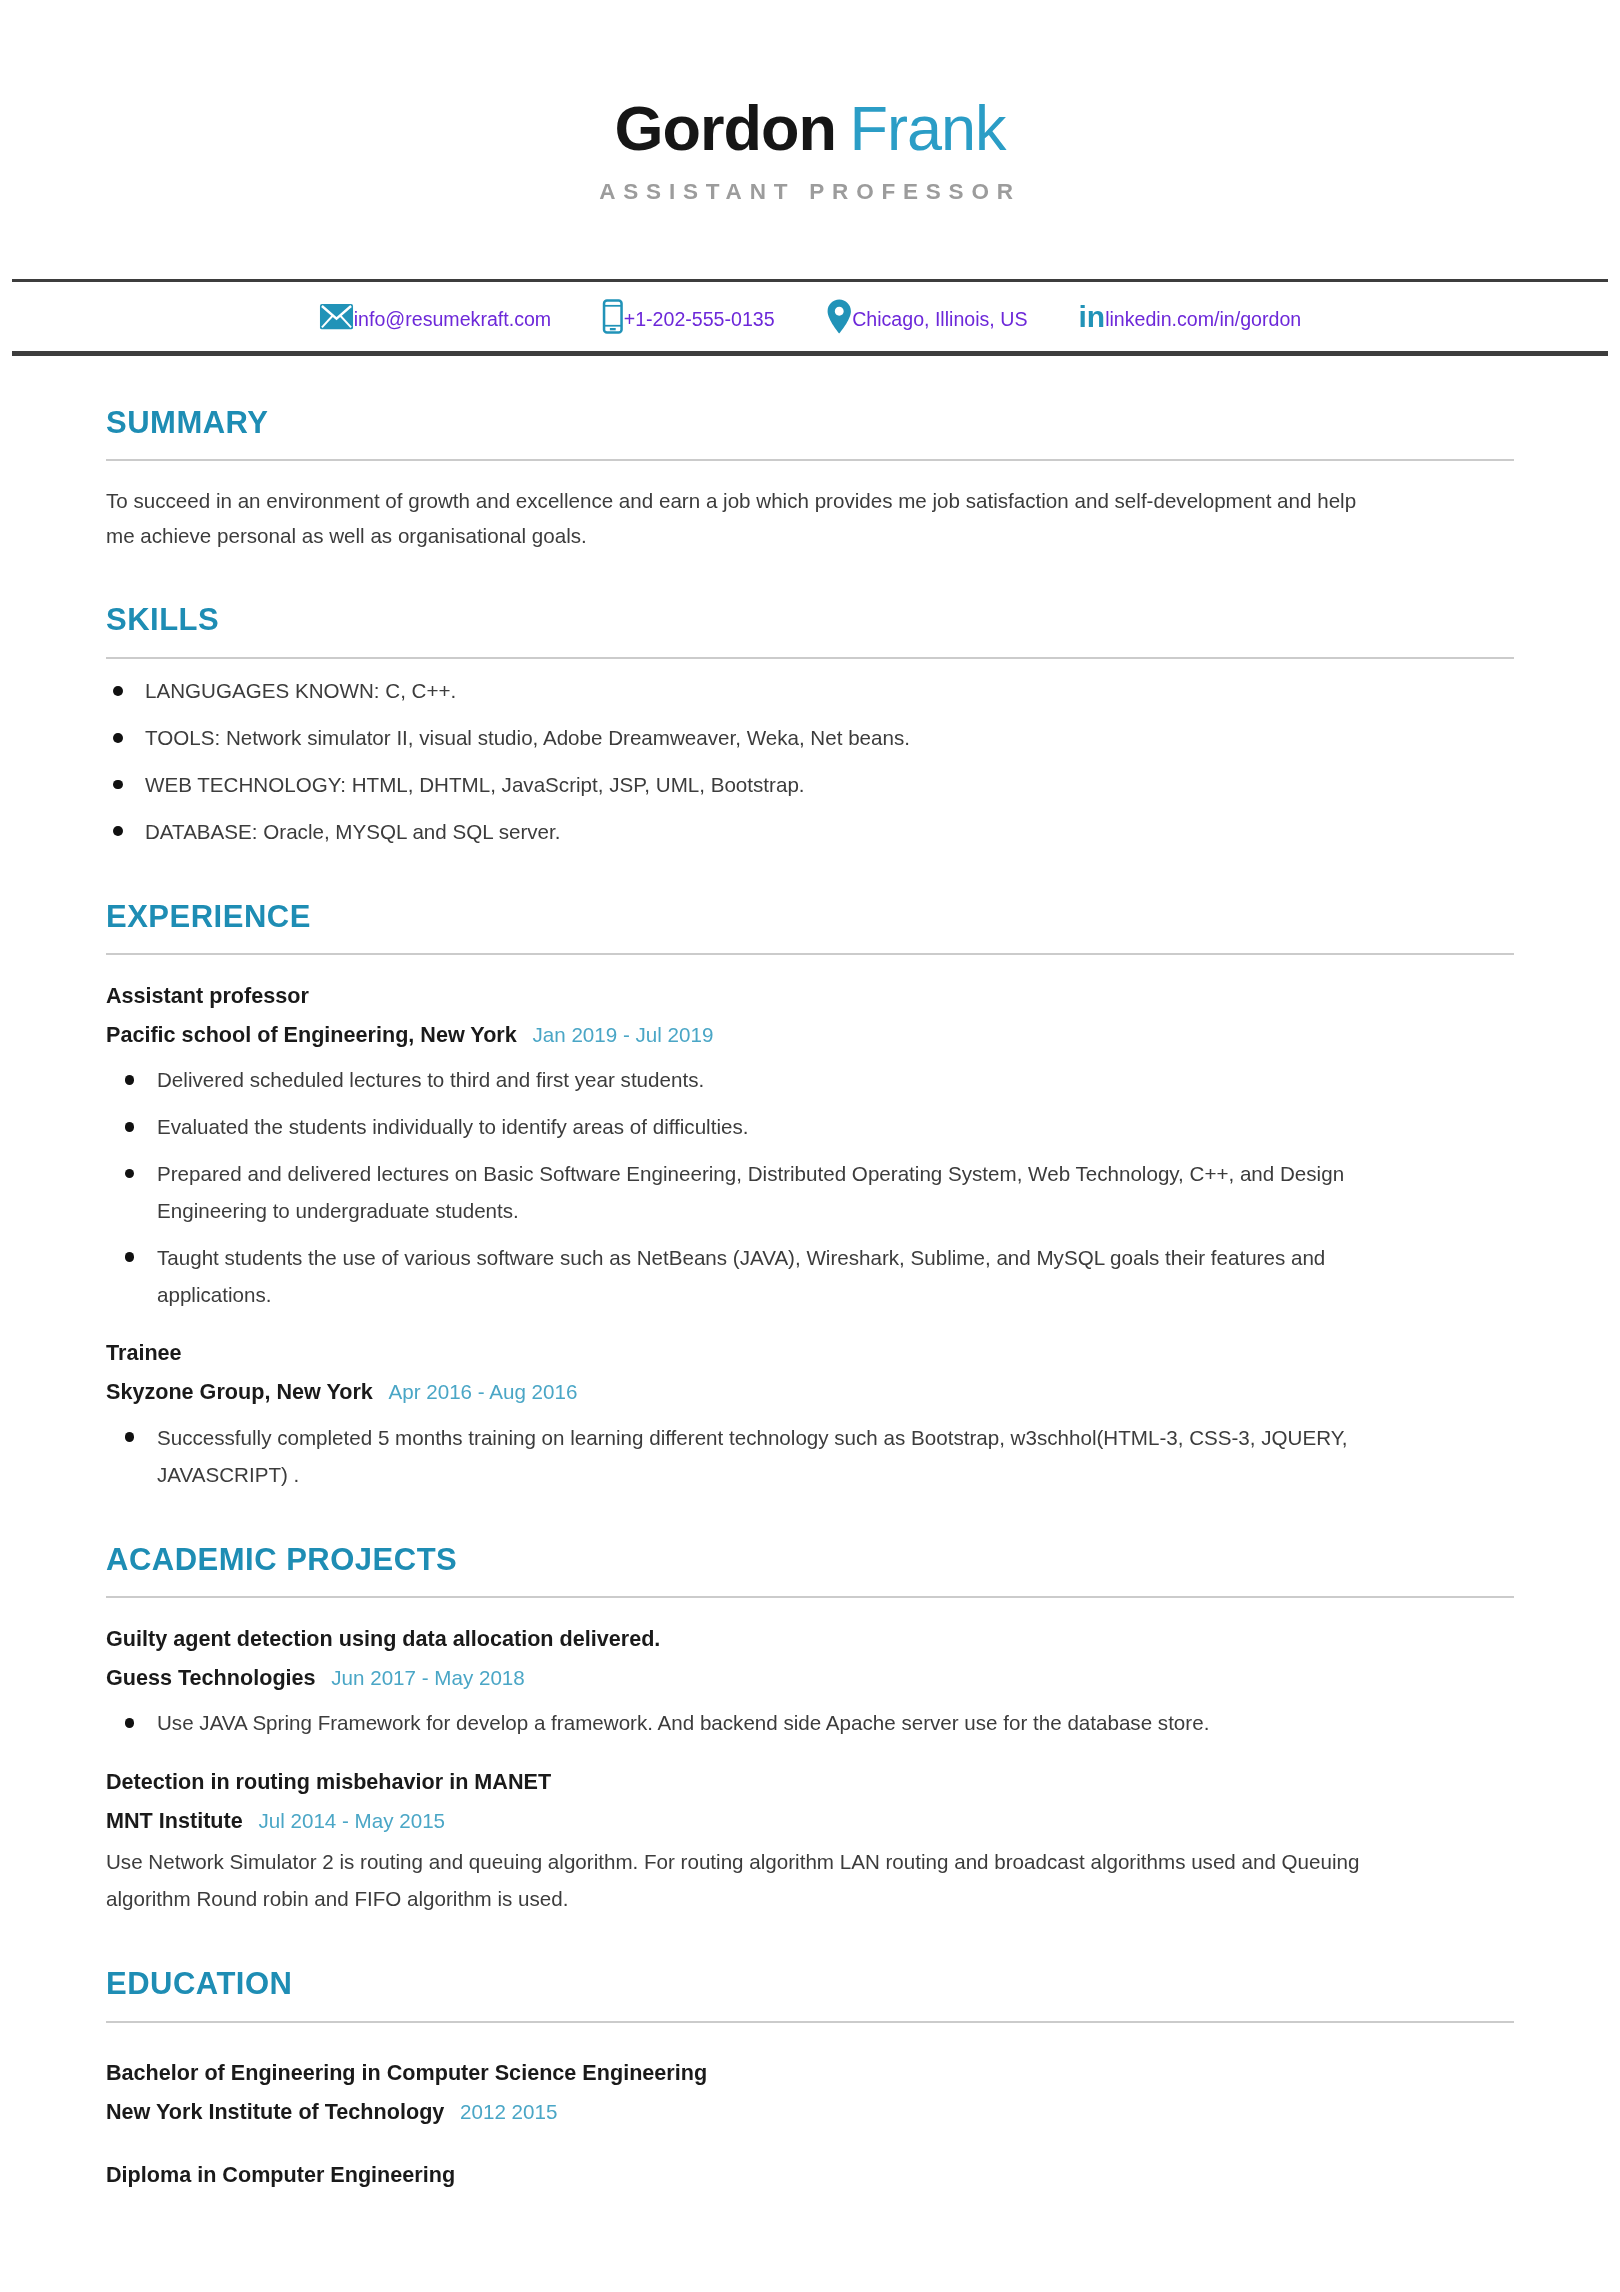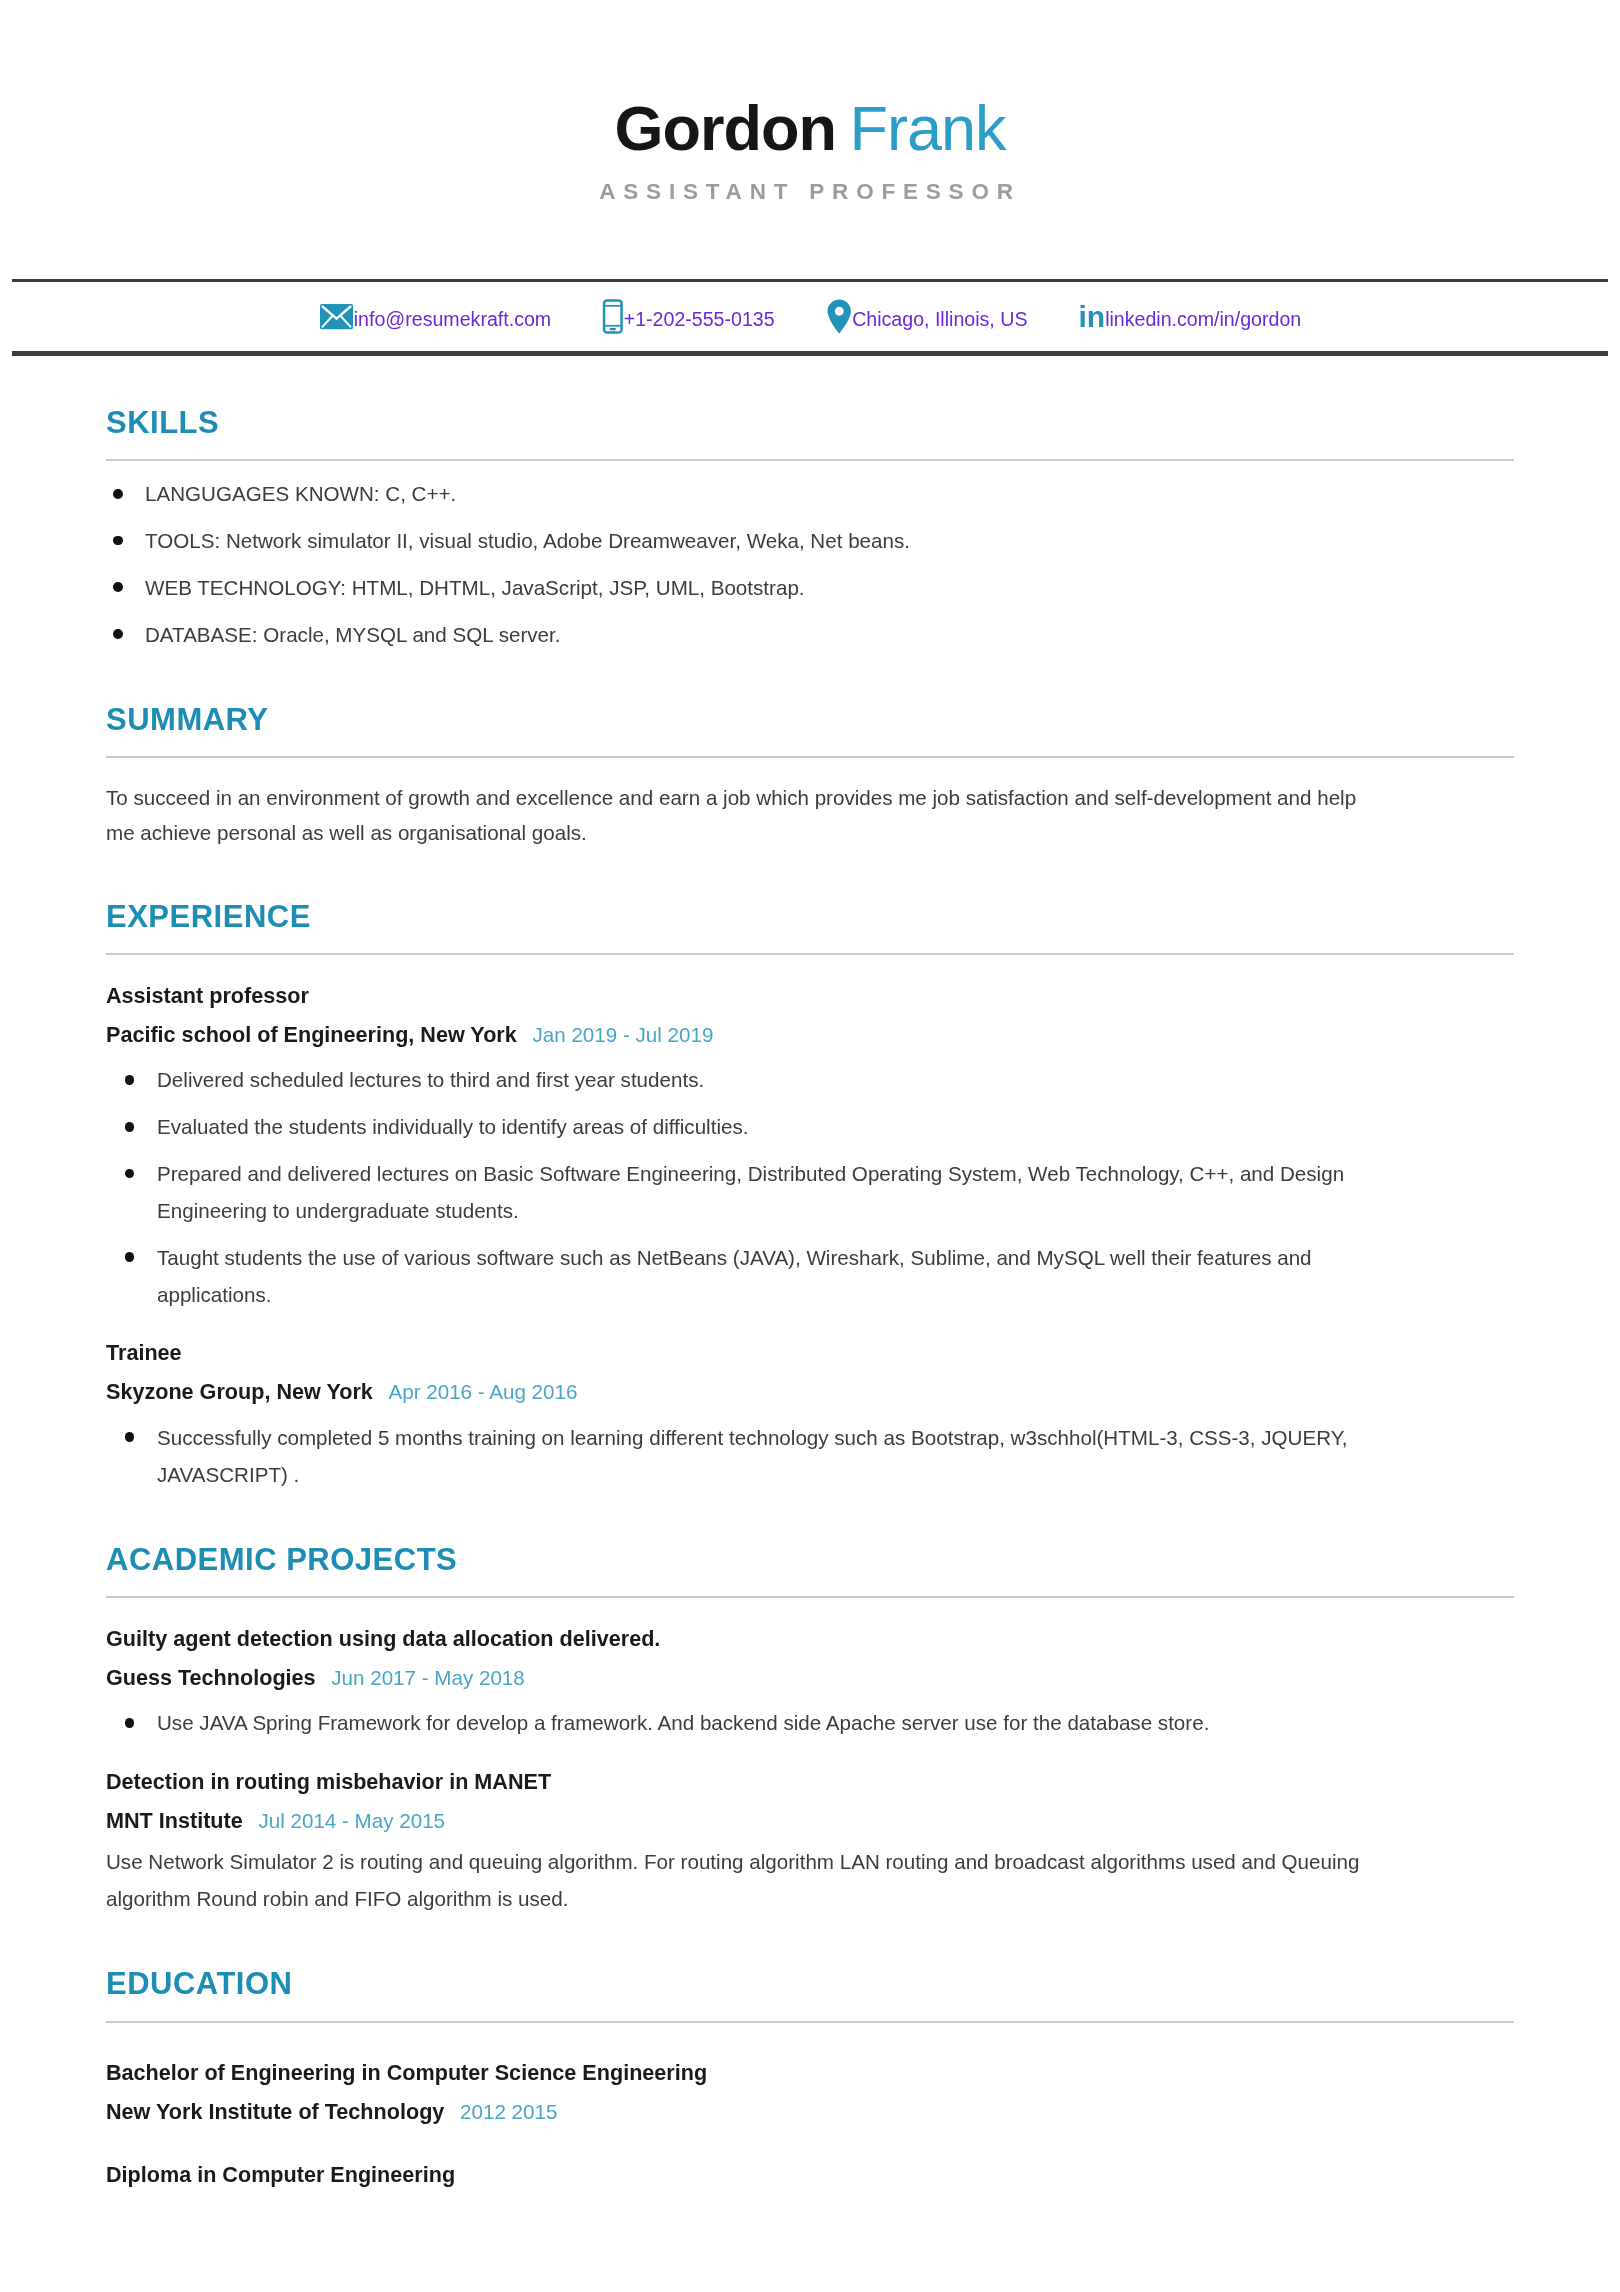--- a/index.html
+++ b/index.html
@@ -107,50 +107,50 @@
       </span>
       <span class="ctext">linkedin.com/in/gordon</span>
     </div>
   </div>
 
   <div class="rule thick"></div>
 
   <main class="content">
 
     <section>
+      <h2>SUMMARY</h2>
+      <div class="hrule"></div>
+      <p class="para">To succeed in an environment of growth and excellence and earn a job which provides me job satisfaction and self-development and help me achieve personal as well as organisational goals.</p>
+    </section>
+
+    <section>
       <h2>SKILLS</h2>
       <div class="hrule"></div>
       <ul class="blist">
         <li>LANGUGAGES KNOWN: C, C++.</li>
         <li>TOOLS: Network simulator II, visual studio, Adobe Dreamweaver, Weka, Net beans.</li>
         <li>WEB TECHNOLOGY: HTML, DHTML, JavaScript, JSP, UML, Bootstrap.</li>
         <li>DATABASE: Oracle, MYSQL and SQL server.</li>
       </ul>
     </section>
 
     <section>
-      <h2>SUMMARY</h2>
-      <div class="hrule"></div>
-      <p class="para">To succeed in an environment of growth and excellence and earn a job which provides me job satisfaction and self-development and help me achieve personal as well as organisational goals.</p>
-    </section>
-
-    <section>
       <h2>EXPERIENCE</h2>
       <div class="hrule"></div>
 
       <div class="job">
         <div class="jtitle">Assistant professor</div>
         <div class="jline">
           <span class="jcompany">Pacific school of Engineering, New York</span><span class="jdate">Jan 2019 - Jul 2019</span>
         </div>
         <ul class="blist indent">
           <li>Delivered scheduled lectures to third and first year students.</li>
           <li>Evaluated the students individually to identify areas of difficulties.</li>
           <li>Prepared and delivered lectures on Basic Software Engineering, Distributed Operating System, Web Technology, C++, and Design Engineering to undergraduate students.</li>
-          <li>Taught students the use of various software such as NetBeans (JAVA), Wireshark, Sublime, and MySQL well their features and applications.</li>
+          <li>Taught students the use of various software such as NetBeans (JAVA), Wireshark, Sublime, and MySQL goals their features and applications.</li>
         </ul>
       </div>
 
       <div class="job">
         <div class="jtitle">Trainee</div>
         <div class="jline">
           <span class="jcompany">Skyzone Group, New York</span><span class="jdate">Apr 2016 - Aug 2016</span>
         </div>
         <ul class="blist indent">
           <li>Successfully completed 5 months training on learning different technology such as Bootstrap, w3schhol(HTML-3, CSS-3, JQUERY, JAVASCRIPT) .</li>

